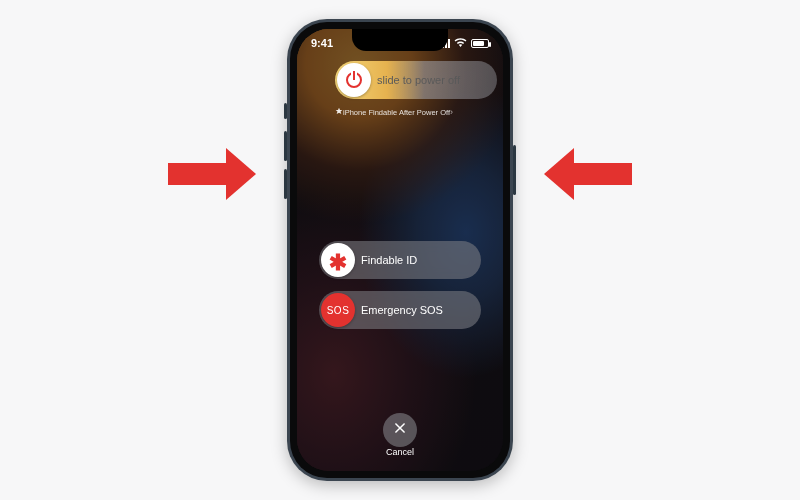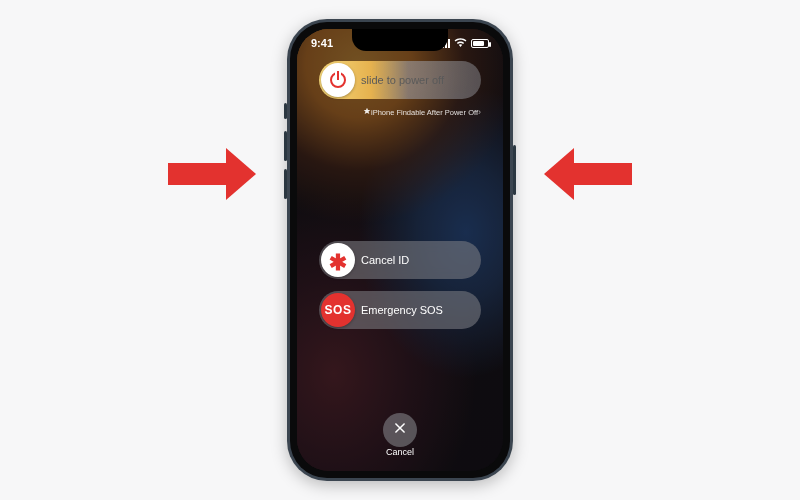--- a/index.html
+++ b/index.html
@@ -84,21 +84,21 @@
   .signal { display:flex; align-items:flex-end; gap:1px; }
   .signal i { width:2px; background:#fff; display:block; }
   .signal i:nth-child(1){height:3px} .signal i:nth-child(2){height:5px}
   .signal i:nth-child(3){height:7px} .signal i:nth-child(4){height:9px}
   .wifi { font-size:10px; }
   .battery { width:18px; height:9px; border:1px solid #fff; border-radius:2px; position:relative; }
   .battery::after { content:""; position:absolute; right:-3px; top:2px; width:2px; height:5px; background:#fff; border-radius:1px; }
   .battery .fill { position:absolute; inset:1px 4px 1px 1px; background:#fff; border-radius:1px; }
 
   
-  .slider-area { padding: 4px 22px 0; display:flex; flex-direction:column; align-items:flex-end; }
+  .slider-area { padding: 4px 38px 0; display:flex; flex-direction:column; align-items:flex-start; }
   .slider {
     width: 162px; height: 38px;
     border-radius: 19px;
     background: rgba(130,130,135,0.55);
     backdrop-filter: blur(6px);
     display: flex; align-items: center;
     position: relative;
     color: #fff; font-size: 11px;
     padding-left: 42px;
   }
@@ -110,21 +110,21 @@
     box-shadow: 0 1px 3px rgba(0,0,0,0.3);
   }
   .slider.power {
     background: linear-gradient(90deg, #f5d77a 0%, #e6b24f 32%, rgba(160,160,166,0.6) 55%, rgba(130,130,135,0.55) 100%);
     color: #555;
   }
   .slider.power .lbl { color: #5a5a5a; }
   .power-icon { width:16px; height:16px; border:2px solid #e3322f; border-radius:50%; position:relative; }
   .power-icon::after { content:""; position:absolute; top:-3px; left:50%; transform:translateX(-50%); width:2px; height:9px; background:#e3322f; box-shadow: 0 0 0 2px #fff; }
   .asterisk { color:#e3322f; font-size:22px; font-weight:700; line-height:1; transform: translateY(3px); }
-  .sos-knob { background:#e3322f !important; color:#fff; font-size:12px; font-weight:700; letter-spacing:0.5px; }
+  .sos-knob { background:#e3322f !important; color:#fff; font-size:10px; font-weight:400; letter-spacing:0.5px; }
 
   .findable {
     margin-top: 8px;
     font-size: 7.5px; color: rgba(255,255,255,0.85);
     display:flex; align-items:center; gap:0;
   }
   .findable .chev { font-size:9px; opacity:0.7; }
 
   .mid-sliders {
     position:absolute; left:0; right:0; top: 212px;
@@ -202,21 +202,21 @@
         <span>iPhone Findable After Power Off</span>
         <span class="chev">›</span>
       </div>
     </div>
 
     <div class="mid-sliders">
       <div class="slider">
         <div class="knob">
           <span class="asterisk">✱</span>
         </div>
-        <span>Cancel ID</span>
+        <span>Findable ID</span>
       </div>
       <div class="slider">
         <div class="knob sos-knob">
           <span>SOS</span>
         </div>
         <span>Emergency SOS</span>
       </div>
     </div>
 
     <div class="cancel-wrap">

